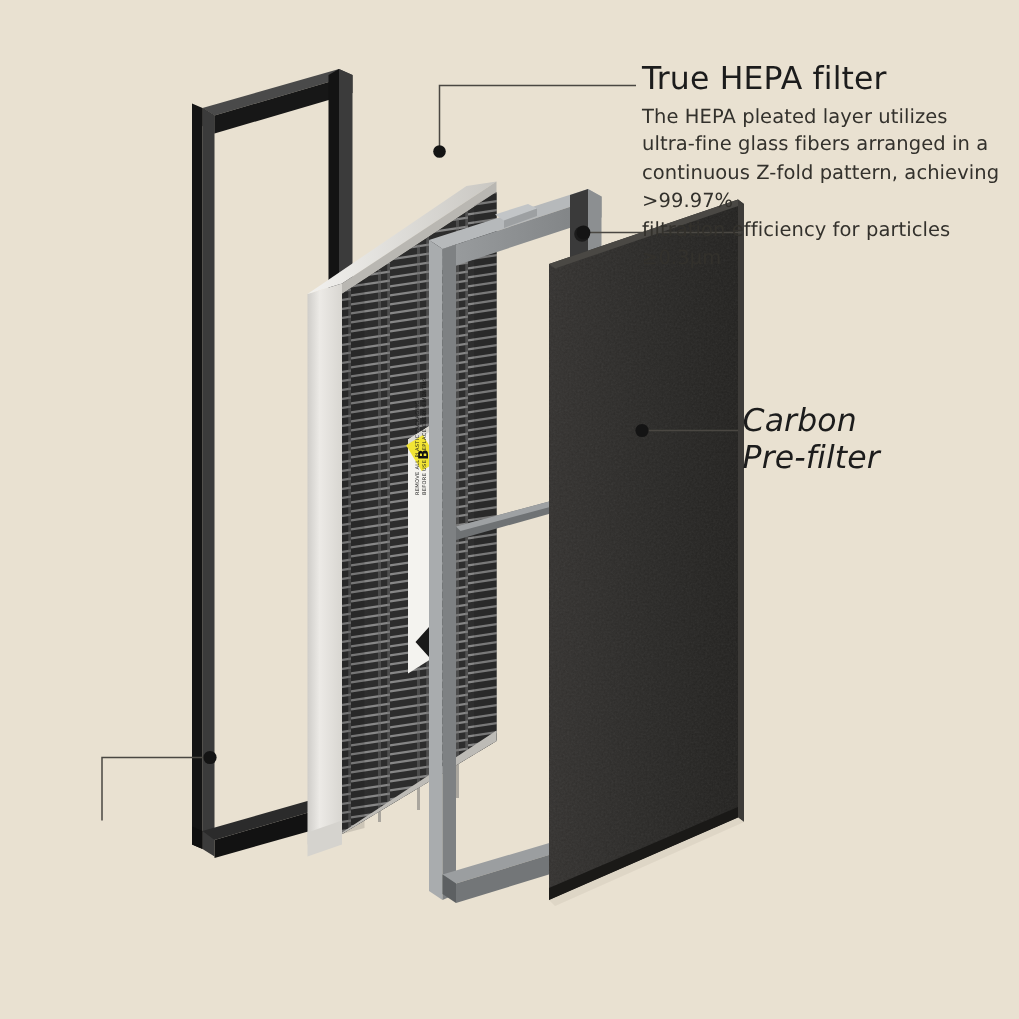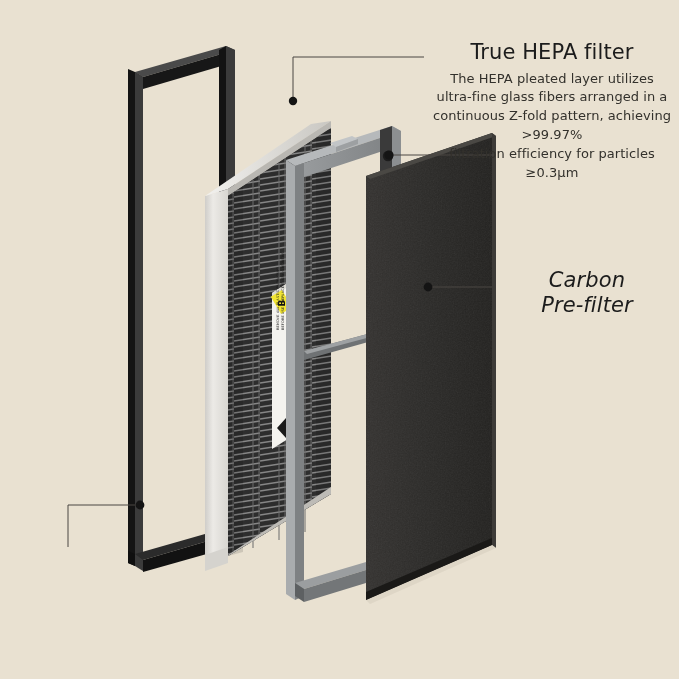--- a/index.html
+++ b/index.html
@@ -3,21 +3,21 @@
 <meta charset="utf-8">
 <style>
   html,body{margin:0;padding:0;}
   body{
     width:679px;height:679px;
     background:#e9e1d1;
     font-family:"DejaVu Sans","Liberation Sans",sans-serif;
     overflow:hidden;
     position:relative;
   }
-  #stage{position:absolute;inset:0;width:679px;height:679px;text-align:center;}
+  #stage{position:absolute;inset:0;width:679px;height:679px;}
   .svg-layer{position:absolute;left:0;top:0;width:679px;height:679px;}
 
   .callout{position:absolute;}
   .callout .c-title{
     font-size:21px;
     color:#1c1c1c;
     font-weight:400;
     letter-spacing:.1px;
     line-height:1.12;
     white-space:pre-line;

